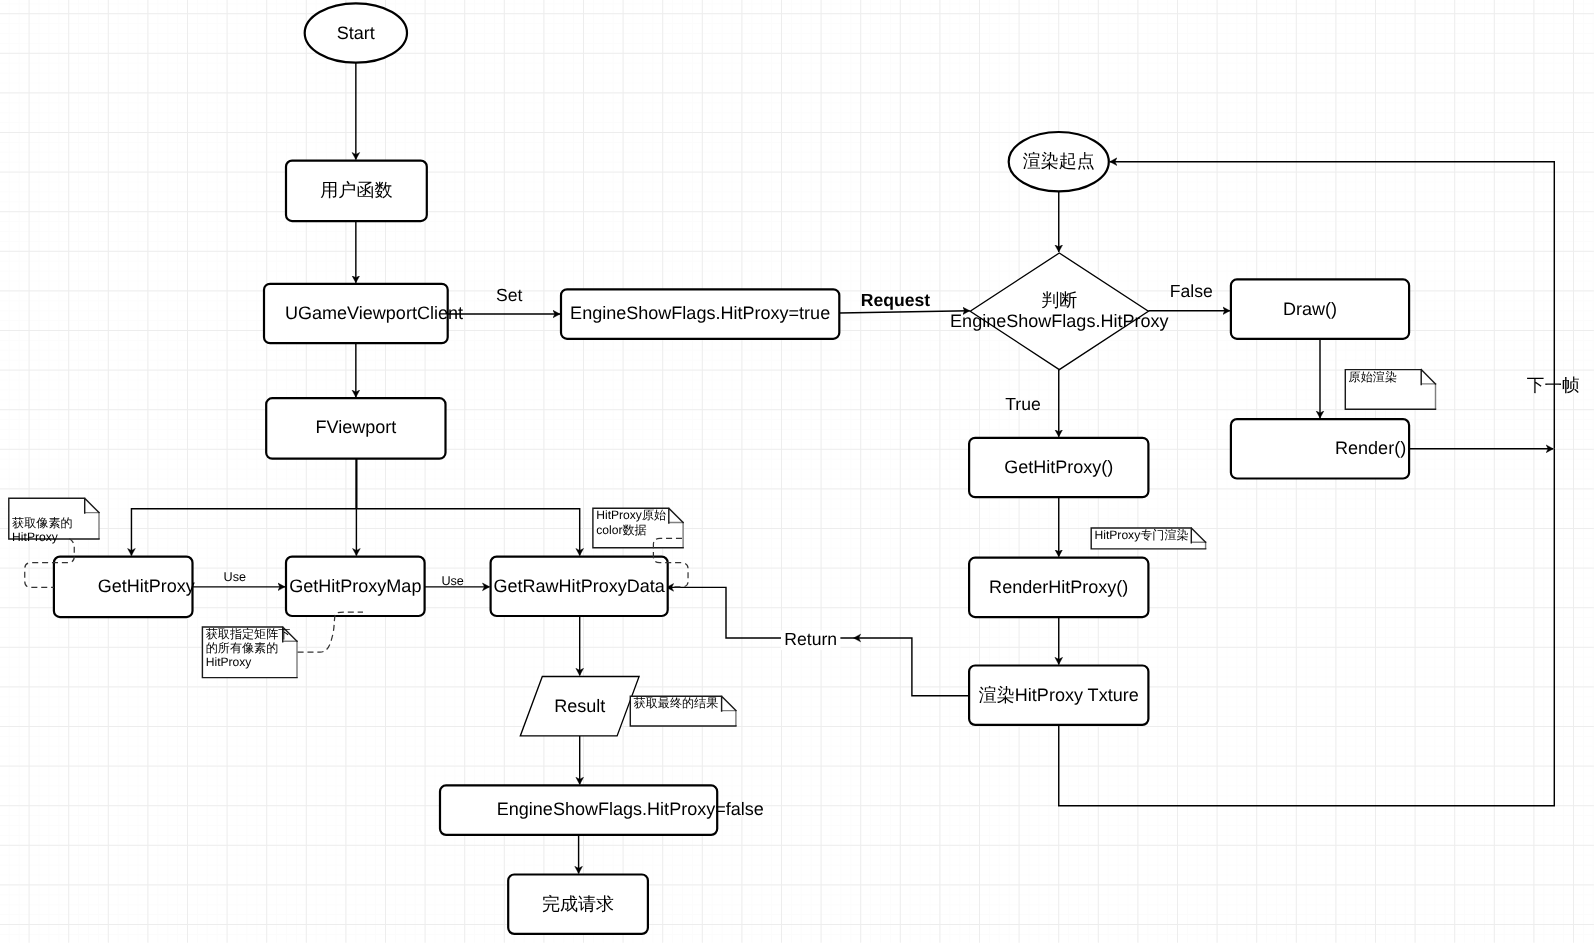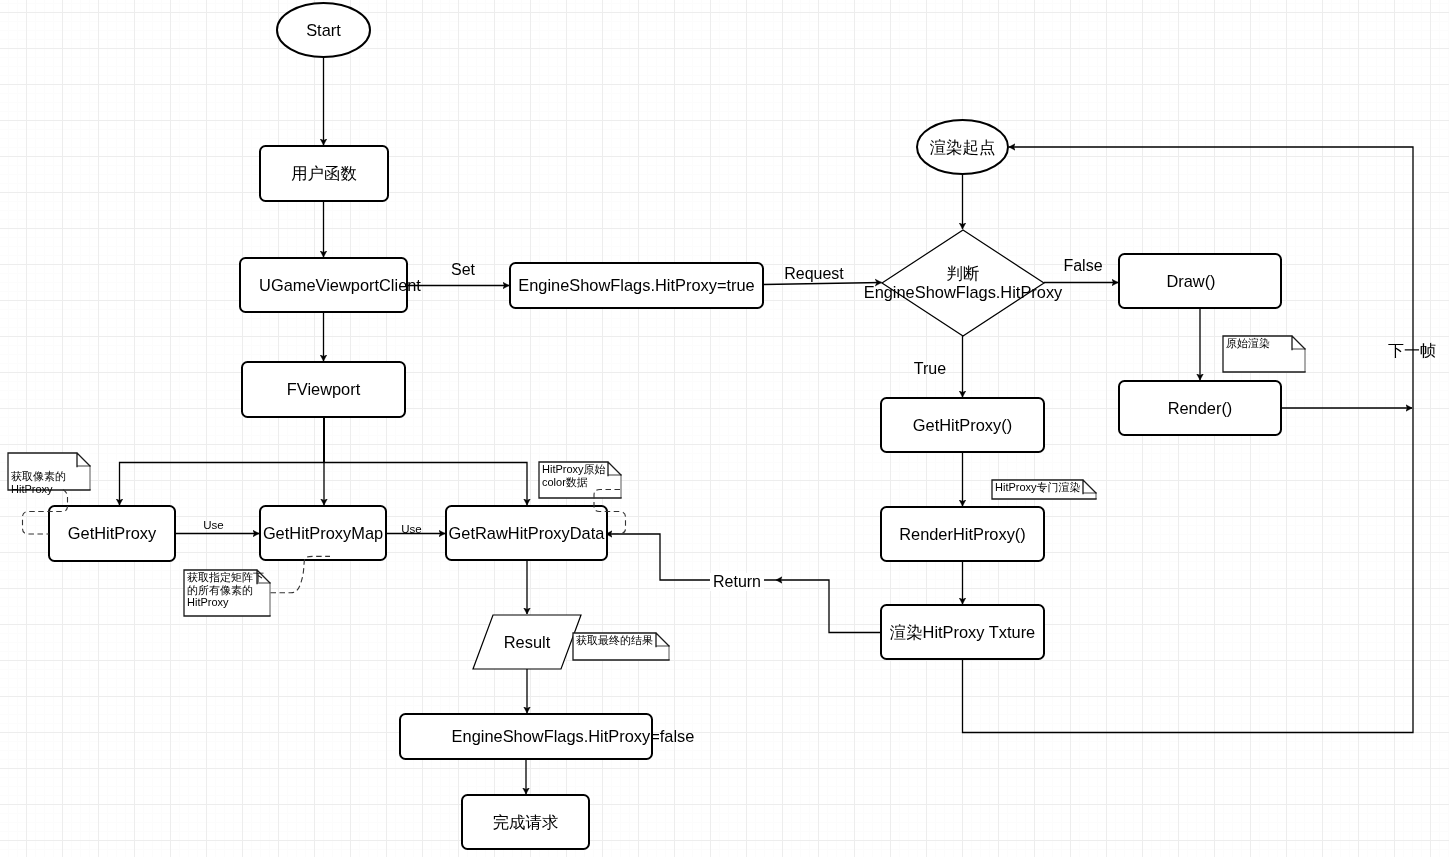--- a/index.html
+++ b/index.html
@@ -111,46 +111,46 @@
       <path d="M 63 489.5 Q 67.5 492.5 67.5 497 L 67.5 506 Q 67.5 511.5 62 511.5 L 28.5 511.5 Q 22.5 511.5 22.5 517 L 22.5 528.5 Q 22.5 534 28 534 L 49 534" fill="none" stroke="#333333" stroke-width="1.1" stroke-dasharray="5.5 3.5"></path>
       <path d="M 270.5 592.8 L 291 592.8 C 298.5 592.8 300.5 585 302.5 577 C 304.5 568 303.5 561 305 558.5 C 306.3 556.6 309 556.4 313 556.4 L 330 556.4" fill="none" stroke="#333333" stroke-width="1.1" stroke-dasharray="5.5 3.5"></path>
       <path d="M 620 489.5 L 600 489.5 Q 594 489.5 594 495 L 594 506 Q 594 511.5 599.5 511.5 L 619 511.5 Q 625.5 511.5 625.5 517 L 625.5 528.5 Q 625.5 533.5 620 533.5 L 612 533.5" fill="none" stroke="#333333" stroke-width="1.1" stroke-dasharray="5.5 3.5"></path>
     </svg>
   <div id="text-layer">
       <div class="shapetext" style="left: 277px; top: 3px; width: 93px; height: 54px;">Start</div>
       <div class="shapetext" style="left: 260px; top: 146px; width: 128px; height: 55px;">用户函数</div>
       <div class="shapetext" style="left: 240px; top: 258px; width: 200px; height: 54px;">UGameViewportClient</div>
       <div class="shapetext" style="left: 510px; top: 263px; width: 253px; height: 45px;">EngineShowFlags.HitProxy=true</div>
       <div class="shapetext" style="left: 242px; top: 362px; width: 163px; height: 55px;">FViewport</div>
-      <div class="shapetext" style="left: 49px; top: 506px; width: 126px; height: 55px;">GetHitProxy</div>
+      <div class="shapetext" style="left: 49px; top: 506px; width: 126px; height: 55px; padding-left: 21px;">GetHitProxy</div>
       <div class="shapetext" style="left: 260px; top: 506px; width: 126px; height: 54px;">GetHitProxyMap</div>
       <div class="shapetext" style="left: 446px; top: 506px; width: 161px; height: 54px;">GetRawHitProxyData</div>
       <div class="shapetext" style="left: 473px; top: 615px; width: 108px; height: 54px;">Result</div>
       <div class="shapetext" style="left: 399px; top: 714px; width: 252px; height: 45px; margin-left: 48px;">EngineShowFlags.HitProxy=false</div>
       <div class="shapetext" style="left: 462px; top: 795px; width: 127px; height: 54px;">完成请求</div>
       <div class="shapetext" style="left: 917px; top: 120px; width: 91px; height: 54px;">渲染起点</div>
       <div class="shapetext" style="left: 882px; top: 230px; width: 162px; height: 106px;">判断
 EngineShowFlags.HitProxy</div>
       <div class="shapetext" style="left: 1119px; top: 254px; width: 144px; height: 54px;">Draw()</div>
-      <div class="shapetext" style="left: 1119px; top: 381px; width: 162px; height: 54px;">Render()</div>
+      <div class="shapetext" style="left: 1119px; top: 381px; width: 162px; height: 54px; padding-left: 46px;">Render()</div>
       <div class="shapetext" style="left: 881px; top: 398px; width: 163px; height: 54px;">GetHitProxy()</div>
       <div class="shapetext" style="left: 881px; top: 507px; width: 163px; height: 54px;">RenderHitProxy()</div>
       <div class="shapetext" style="left: 881px; top: 605px; width: 163px; height: 54px;">渲染HitProxy Txture</div>
       <div class="notetext" style="left: 11px; top: 454px; width: 77px; margin-top: 16px;">获取像素的
 HitProxy</div>
       <div class="notetext" style="left: 187px; top: 571px; width: 81px;">获取指定矩阵下
 的所有像素的
 HitProxy</div>
       <div class="notetext" style="left: 542px; top: 463px; width: 77px;">HitProxy原始
 color数据</div>
       <div class="notetext" style="left: 576px; top: 634px; width: 91px;">获取最终的结果</div>
       <div class="notetext" style="left: 995px; top: 481px; width: 99px;">HitProxy专门渲染</div>
       <div class="notetext" style="left: 1226px; top: 337px; width: 77px;">原始渲染</div>
       <div class="edgelabel" style="left: 463px; top: 270px; font-size: 16px; transform: translate(-50%, -50%); background: transparent;">Set</div>
-      <div class="edgelabel" style="left: 814px; top: 274px; font-size: 16px; transform: translate(-50%, -50%); background: transparent;">Request</div>
+      <div class="edgelabel" style="left: 814px; top: 274px; font-size: 16px; transform: translate(-50%, -50%); background: transparent; font-weight: bold;">Request</div>
       <div class="edgelabel" style="left: 1083px; top: 266px; font-size: 16px; transform: translate(-50%, -50%); background: transparent;">False</div>
       <div class="edgelabel" style="left: 930px; top: 369px; font-size: 16px; transform: translate(-50%, -50%); background: transparent;">True</div>
       <div class="edgelabel" style="left: 213.5px; top: 525px; font-size: 11.5px; transform: translate(-50%, -50%); background: transparent;">Use</div>
       <div class="edgelabel" style="left: 411.5px; top: 529px; font-size: 11.5px; transform: translate(-50%, -50%); background: transparent;">Use</div>
       <div class="edgelabel" style="left: 737px; top: 582px; font-size: 16px; transform: translate(-50%, -50%);">Return</div>
       <div class="edgelabel" style="left: 1412px; top: 351px; font-size: 16px; transform: translate(-50%, -50%); background: transparent;">下一帧</div>
     </div>
 </div>
 
 </body></html>

